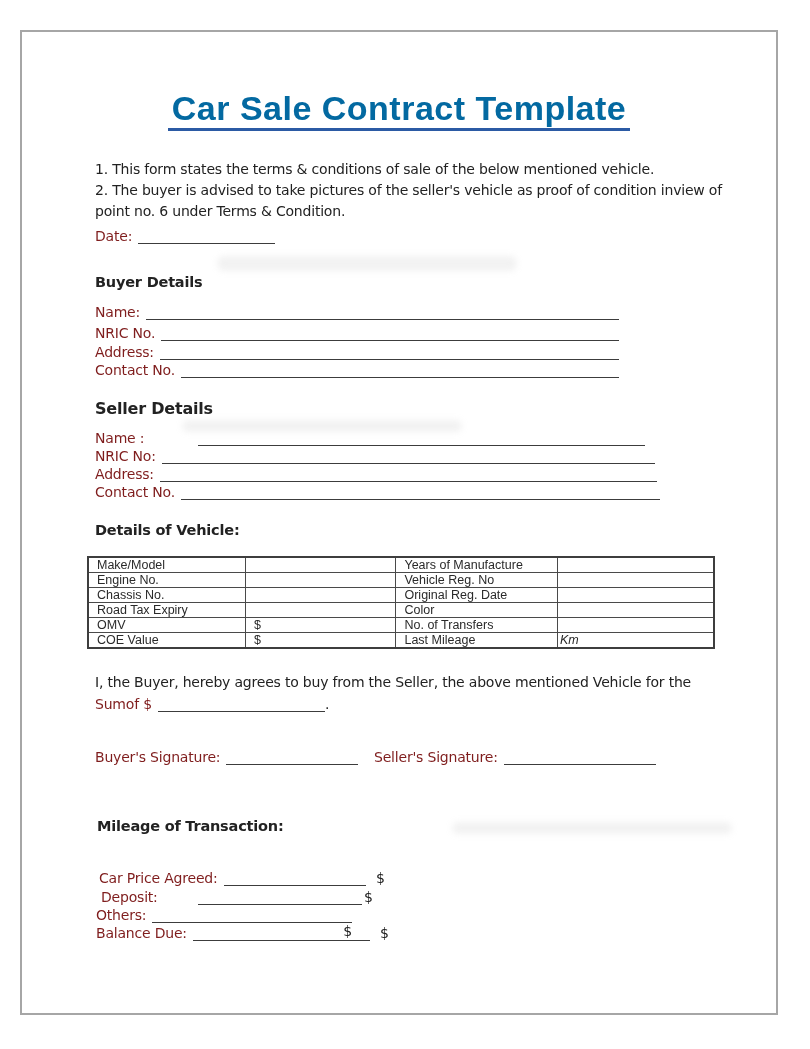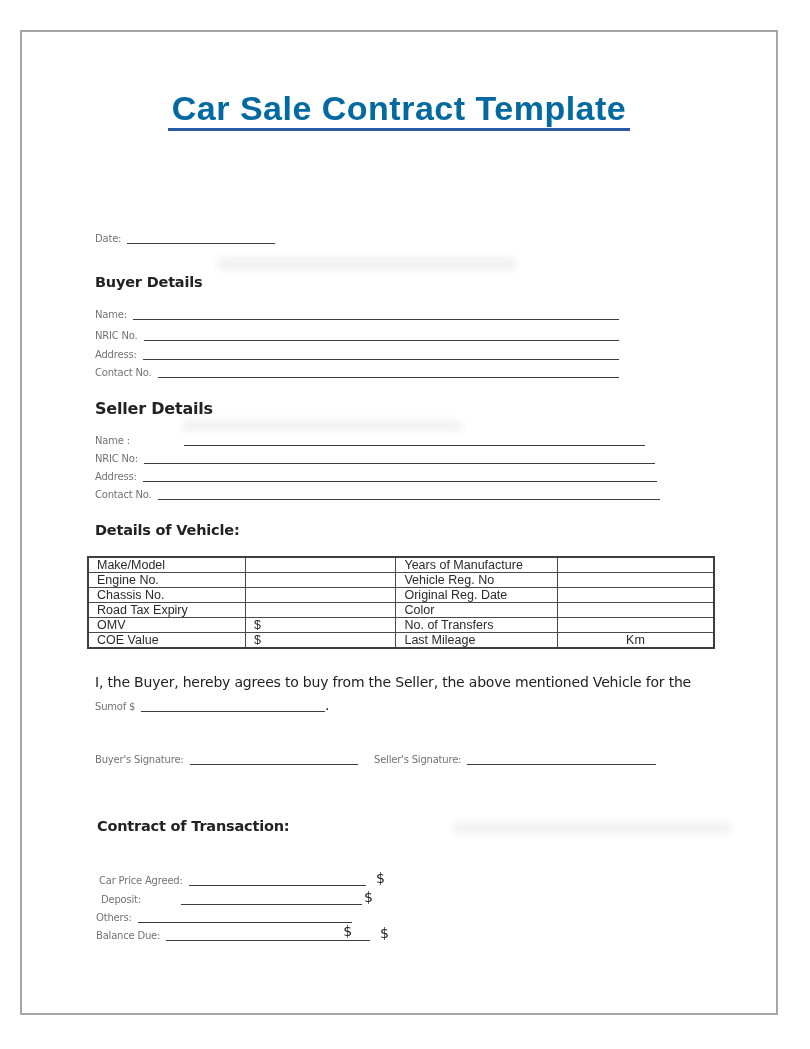--- a/index.html
+++ b/index.html
@@ -19,52 +19,56 @@
     border-bottom:3px solid #2b5aa4;padding:0 4px 2px 4px;line-height:36px;
   }
   
   .hand{font-size:14px;letter-spacing:-0.2px;line-height:21px;color:#222;}
   .bold{font-weight:bold;}
   .abs{position:absolute;}
   
   .intro{left:73px;top:127px;width:648px;}
   
   .frow{display:flex;align-items:flex-end;height:20px;}
-  .frow .lbl{white-space:nowrap;padding-right:6px;font-size:10px;letter-spacing:-0.2px;color:#737373;text-align:right;}
+  .frow .lbl{white-space:nowrap;padding-right:6px;font-size:14px;letter-spacing:-0.2px;color:#7f1d1d;text-align:right;}
   .fill{flex:1;border-bottom:1.5px solid #3c3c3c;height:16px;}
   
   table.vt{
     border-collapse:collapse;table-layout:fixed;width:628px;
     font-family:"Liberation Sans", sans-serif;font-size:12.5px;color:#2a2a2a;
     border:2px solid #3e3e3e;
   }
   table.vt td{
     border:1px solid #4a4a4a;height:14px;line-height:14px;
     padding:0 2px 0 8px;overflow:hidden;white-space:nowrap;margin-left:28px;
   }
-  table.vt td.center{text-align:center;padding-left:2px;}
+  table.vt td.center{text-align:left;padding-left:2px;font-style:italic;}
   
   .dollar{font-size:14px;letter-spacing:-0.2px;color:#222;padding-left:10px;}
   .dollar.tight{padding-left:2px;}
   
   .smudge{position:absolute;background:rgba(175,175,175,0.16);filter:blur(3px);border-radius:8px;}
 </style>
 </head>
 <body>
 
 <div class="page">
 
   <div class="smudge" style="left:195px;top:224px;width:300px;height:15px;"></div>
   <div class="smudge" style="left:160px;top:388px;width:280px;height:12px;"></div>
   <div class="smudge" style="left:430px;top:790px;width:280px;height:12px;"></div>
 
   <div class="title-wrap">
     <span class="title">Car Sale Contract Template</span>
   </div>
 
+  <div class="abs intro hand">
+    <div>1. This form states the terms &amp; conditions of sale of the below mentioned vehicle.</div>
+    <div>2. The buyer is advised to take pictures of the seller's vehicle as proof of condition inview of point no. 6 under Terms &amp; Condition.</div>
+  </div>
 
   <div class="abs frow" style="left:73px;top:192px;width:180px;">
     <span class="lbl">Date:</span>
     <span class="fill"></span>
   </div>
 
   <div class="abs hand bold" style="left:73px;top:240px;font-size:14.5px;">Buyer Details</div>
 
   <div class="abs frow" style="left:73px;top:268px;width:524px;">
     <span class="lbl">Name:</span>
@@ -163,21 +167,21 @@
     <span class="frow" style="width:263px;">
       <span class="lbl">Buyer's Signature:</span>
       <span class="fill"></span>
     </span>
     <span class="frow" style="width:282px;margin-left:16px;">
       <span class="lbl">Seller's Signature:</span>
       <span class="fill"></span>
     </span>
   </div>
 
-  <div class="abs hand bold" style="left:75px;top:784px;font-size:14.5px;">Contract of Transaction:</div>
+  <div class="abs hand bold" style="left:75px;top:784px;font-size:14.5px;">Mileage of Transaction:</div>
 
   <div class="abs" style="left:77px;top:834px;display:flex;align-items:flex-end;">
     <span class="frow" style="width:267px;">
       <span class="lbl">Car Price Agreed:</span>
       <span class="fill"></span>
     </span>
     <span class="dollar">$</span>
   </div>
   <div class="abs" style="left:79px;top:853px;display:flex;align-items:flex-end;">
     <span class="frow" style="width:261px;">

